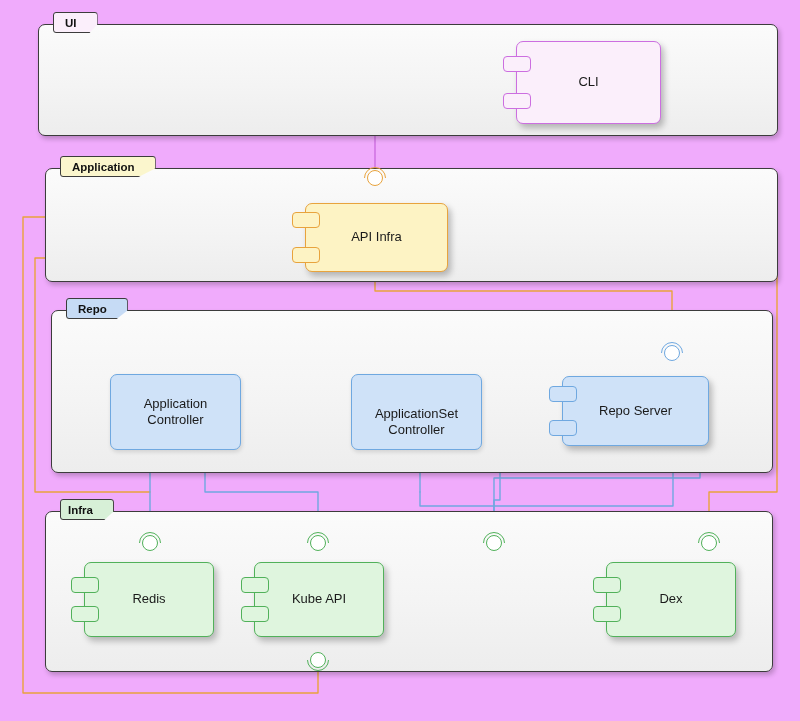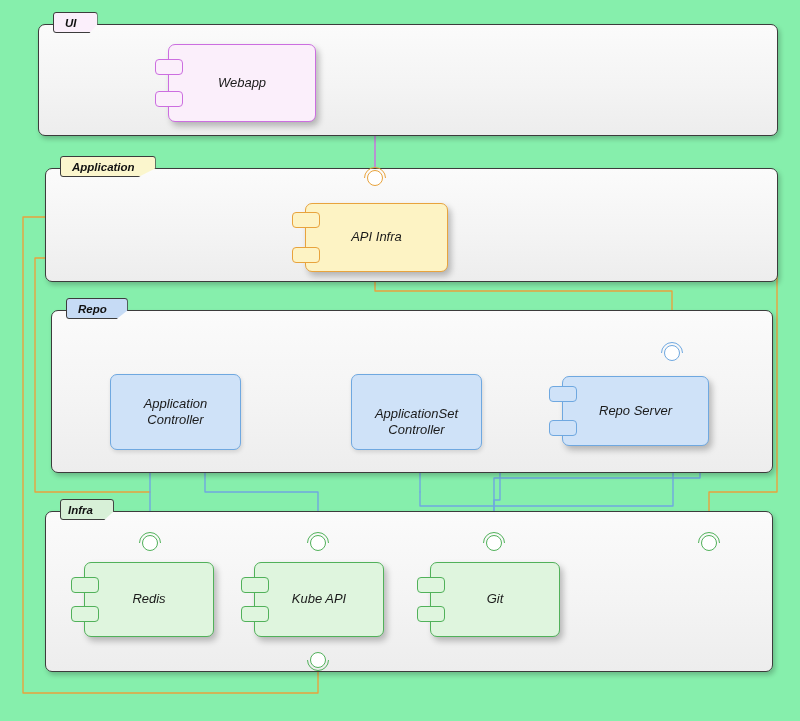--- a/index.html
+++ b/index.html
@@ -1,18 +1,18 @@
 <!DOCTYPE html>
 <html><head>
 <meta charset="utf-8">
 <title>Architecture Diagram</title>
 <style>
   html,body{margin:0;padding:0;background:#ffffff;}
   body{font-family:"Liberation Sans","DejaVu Sans",sans-serif;}
-  #canvas{position:relative;width:800px;height:721px;overflow:hidden;background:#86efac;font-style:italic;}
+  #canvas{position:relative;width:800px;height:721px;overflow:hidden;background:#f0abfc;}
   #wires{position:absolute;left:0;top:0;width:800px;height:721px;}
 
   
   .group{position:absolute;border:1.4px solid #3c3c3c;border-radius:7px;
          background:linear-gradient(180deg,#fbfbfb 0%,#f4f4f4 55%,#ededed 100%);
          box-shadow:2px 3px 5px rgba(0,0,0,.22);box-sizing:border-box;}
   .group-tab{position:absolute;top:-13px;left:14px;height:21px;padding:0 11px 0 11px;
              display:flex;align-items:center;justify-content:center;
              font-size:11.5px;font-weight:bold;color:#111;
              border:1.3px solid #3c3c3c;box-sizing:border-box;
@@ -89,26 +89,26 @@
   </div>
 
   <div class="group" style="left:51px;top:310px;width:722px;height:163px;">
     <div class="group-tab" style="background:#c6dbf5;">Repo</div>
   </div>
 
   <div class="group" style="left:45px;top:511px;width:728px;height:161px;">
     <div class="group-tab" style="background:#d7f0d7;padding-left:7px;">Infra</div>
   </div>
 
-  <div class="node" style="left:168px;top:44px;width:148px;height:78px;background:#fbeffb;border-color:#cc6ee0;">
-    <span>Webapp</span>
+
+  <div class="node" style="left:516px;top:41px;width:145px;height:83px;background:#fbeffb;border-color:#cc6ee0;">
+    <span>CLI</span>
     <span class="lug a" style="background:#fbeffb;border-color:#cc6ee0;"></span>
     <span class="lug b" style="background:#fbeffb;border-color:#cc6ee0;"></span>
   </div>
-
 
   <div class="node" style="left:305px;top:203px;width:143px;height:69px;background:#fdf3c4;border-color:#e8a33d;">
     <span>API Infra</span>
     <span class="lug a" style="background:#fdf3c4;border-color:#e8a33d;top:8px;"></span>
     <span class="lug b" style="background:#fdf3c4;border-color:#e8a33d;bottom:8px;"></span>
   </div>
 
   <div class="node flat" style="left:110px;top:374px;width:131px;height:76px;background:#cfe2f8;border-color:#6fa8e0;">
     <span style="white-space:pre-line;">Application
 Controller</span>
@@ -130,26 +130,26 @@
     <span class="lug a" style="background:#dff5de;border-color:#51b15a;"></span>
     <span class="lug b" style="background:#dff5de;border-color:#51b15a;"></span>
   </div>
 
   <div class="node" style="left:84px;top:562px;width:130px;height:75px;background:#dff5de;border-color:#51b15a;">
     <span>Redis</span>
     <span class="lug a" style="background:#dff5de;border-color:#51b15a;"></span>
     <span class="lug b" style="background:#dff5de;border-color:#51b15a;"></span>
   </div>
 
-  <div class="node" style="left:430px;top:562px;width:130px;height:75px;background:#dff5de;border-color:#51b15a;">
-    <span>Git</span>
+
+  <div class="node" style="left:606px;top:562px;width:130px;height:75px;background:#dff5de;border-color:#51b15a;">
+    <span>Dex</span>
     <span class="lug a" style="background:#dff5de;border-color:#51b15a;"></span>
     <span class="lug b" style="background:#dff5de;border-color:#51b15a;"></span>
   </div>
-
 
   <div class="lolli up" style="left:364px;top:167px;">
     <span class="arc" style="border-color:#e8a33d;"></span>
     <span class="ball" style="border-color:#e8a33d;"></span>
   </div>
 
   <div class="lolli up" style="left:661px;top:342px;">
     <span class="arc" style="border-color:#6fa8e0;"></span>
     <span class="ball" style="border-color:#6fa8e0;"></span>
   </div>

